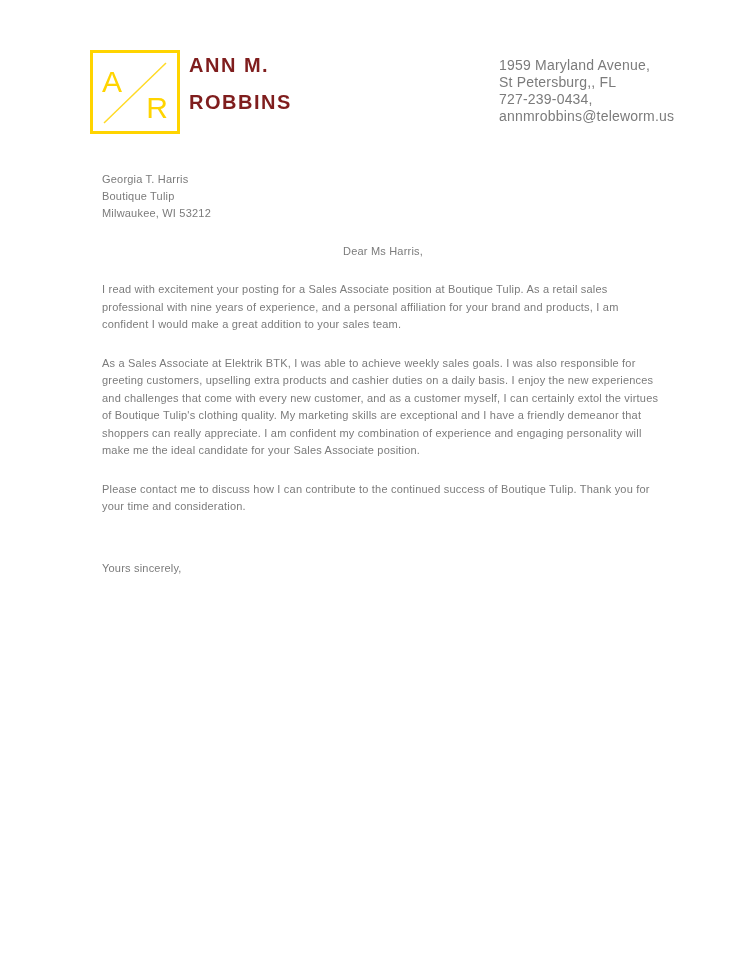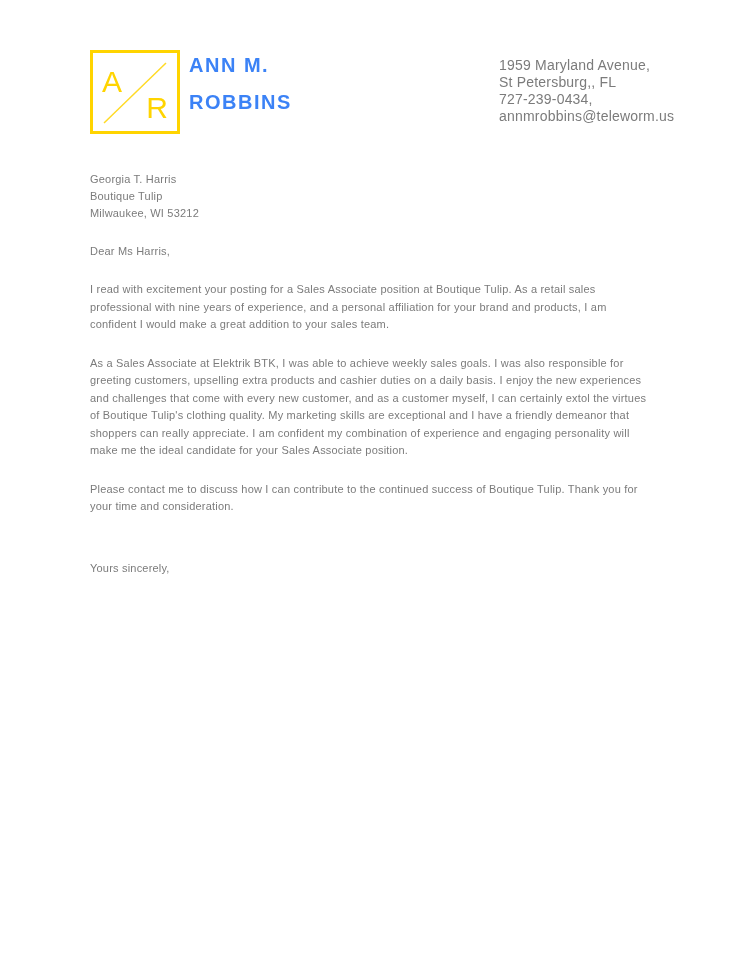--- a/index.html
+++ b/index.html
@@ -29,50 +29,50 @@
     line-height: 1;
   }
   .logo-initial.top-left { left: 9px; top: 14px; }
   .logo-initial.bottom-right { right: 9px; bottom: 8px; }
   .logo-slash { position: absolute; left: 0; top: 0; }
 
   .sender-name {
     position: absolute;
     left: 189px;
     top: 47px;
-    color: #3b82f6;
+    color: #7f1d1d;
     font-size: 20px;
     font-weight: 700;
     letter-spacing: 1.5px;
     line-height: 37px;
   }
 
   .sender-contact {
     position: absolute;
     left: 499px;
     top: 57px;
     color: #7b7b7b;
     font-size: 14px;
     line-height: 17px;
     letter-spacing: 0.2px;
   }
 
   
   .letter {
     position: absolute;
-    left: 90px;
+    left: 102px;
     top: 171px;
     width: 562px;
     color: #7b7b7b;
     font-size: 11px;
     letter-spacing: 0.2px;
   }
   .recipient { line-height: 17px; margin: 0 0 21px 0; }
   .letter p { margin: 0 0 21px 0; line-height: 17.5px; }
-  .letter p.salutation { line-height: 17px; }
+  .letter p.salutation { line-height: 17px; text-align: center; }
   .sign-off { line-height: 17.5px; margin-top: 44px; }
 </style>
 </head>
 <body>
 
 <div class="page">
 
   <div>
 
     <div class="logo-box">

